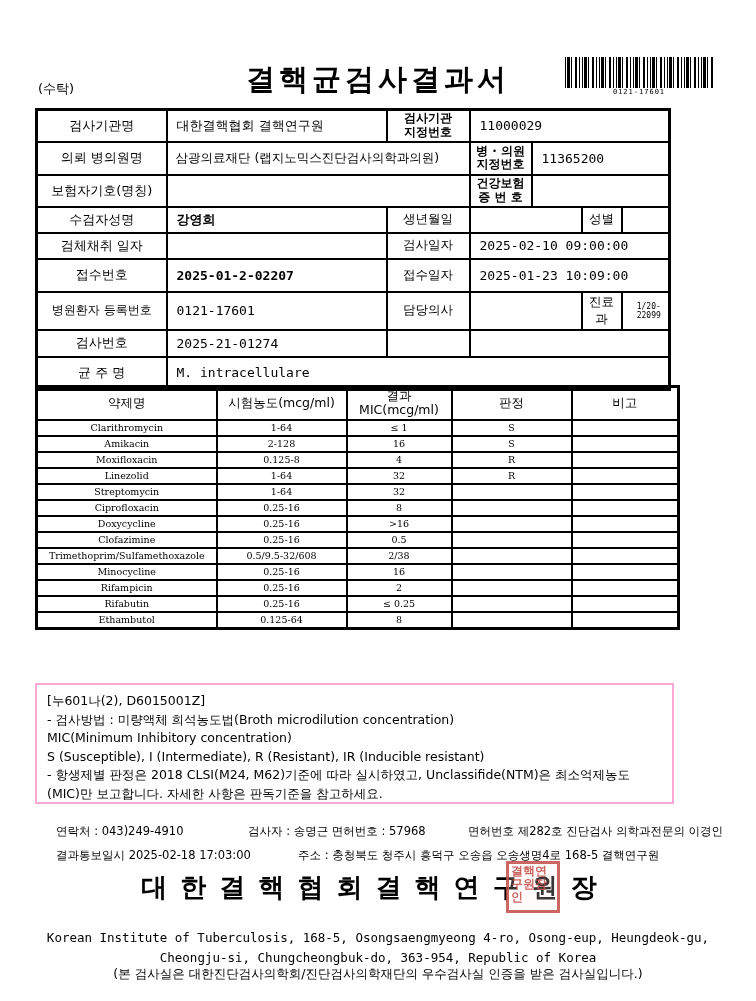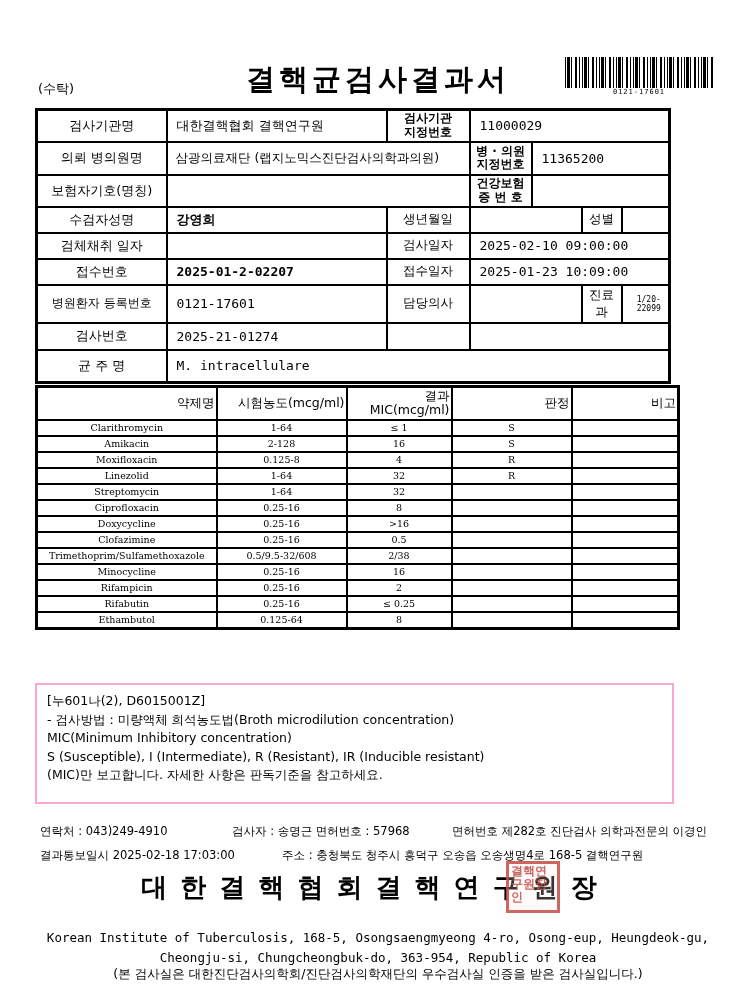--- a/index.html
+++ b/index.html
@@ -17,27 +17,27 @@
   table{border-collapse:collapse;}
   .info-table{position:absolute;left:35px;top:108px;width:633px;table-layout:fixed;border:3px solid #000;}
   .info-table td{border:2px solid #000;overflow:hidden;}
   .info-table .lbl{text-align:center;font-size:13px;}
   .info-table .lbl2{text-align:center;font-size:12px;line-height:1.12;}
   .info-table .val{font-family:"DejaVu Sans Mono","Liberation Mono",monospace;font-size:13px;padding-left:9px;}
   .info-table .tiny{font-size:8px;text-align:center;font-family:"DejaVu Sans Mono",monospace;padding-left:8px;}
 
   .drug-table{position:absolute;left:35px;top:385px;width:642px;table-layout:fixed;border:3px solid #000;}
   .drug-table th,.drug-table td{border:2px solid #000;overflow:hidden;}
-  .drug-table th{font-size:12.5px;font-weight:normal;line-height:1.15;height:28px;text-align:right;}
+  .drug-table th{font-size:12.5px;font-weight:normal;line-height:1.15;height:28px;}
   .drug-table td{font-family:"DejaVu Serif","Liberation Serif",serif;font-size:9.5px;text-align:center;height:14px;padding:0;}
 
   .notes-box{position:absolute;left:35px;top:683px;width:615px;height:103px;border:2px solid #f9a8d4;padding:7px 10px;font-size:12.5px;line-height:1.48;}
   .notes-box div{white-space:nowrap;}
 
-  .f-line{position:absolute;font-size:11.5px;white-space:nowrap;}
+  .f-line{position:absolute;font-size:11.5px;white-space:nowrap;margin-left:16px;}
   .org-line{position:absolute;left:0;top:870px;width:740px;text-align:center;font-size:26px;font-weight:bold;letter-spacing:2px;white-space:nowrap;}
   .stamp{position:absolute;left:506px;top:861px;width:44px;height:44px;border:3px solid #c4524e;color:#c4524e;font-size:12px;font-weight:bold;line-height:1.1;padding:1px 2px;word-break:break-all;overflow:hidden;opacity:.88;background:rgba(255,240,240,.25);}
   .eng{position:absolute;left:0;width:756px;text-align:center;font-family:"DejaVu Sans Mono","Liberation Mono",monospace;font-size:12.5px;white-space:nowrap;}
   .cert{position:absolute;left:0;top:966px;width:756px;text-align:center;font-size:12.5px;white-space:nowrap;}
 </style>
 </head>
 <body>
 
 <div class="consign">(수탁)</div>
 <div class="title">결핵균검사결과서</div>
@@ -86,21 +86,21 @@
     <td class="val" colspan="2"></td>
     <td class="lbl" style="font-size:12.5px;">성별</td>
     <td class="val"></td>
   </tr>
   <tr style="height:26px">
     <td class="lbl">검체채취 일자</td>
     <td class="val"></td>
     <td class="lbl" style="font-size:12.5px;">검사일자</td>
     <td class="val" colspan="4">2025-02-10 09:00:00</td>
   </tr>
-  <tr style="height:26px">
+  <tr style="height:33px">
     <td class="lbl">접수번호</td>
     <td class="val bold">2025-01-2-02207</td>
     <td class="lbl" style="font-size:12.5px;margin-top:16px;">접수일자</td>
     <td class="val" colspan="4">2025-01-23 10:09:00</td>
   </tr>
   <tr style="height:26px">
     <td class="lbl" style="font-size:12px;">병원환자 등록번호</td>
     <td class="val">0121-17601</td>
     <td class="lbl" style="font-size:12.5px;">담당의사</td>
     <td class="val" colspan="2"></td>
@@ -244,20 +244,21 @@
         <td></td>
       </tr>
     </tbody>
 </table>
 
 <div class="notes-box">
   <div>[누601나(2), D6015001Z]</div>
   <div>- 검사방법 : 미량액체 희석농도법(Broth microdilution concentration)</div>
   <div>MIC(Minimum Inhibitory concentration)</div>
   <div>S (Susceptible), I (Intermediate), R (Resistant), IR (Inducible resistant)</div>
+  <div>- 항생제별 판정은 2018 CLSI(M24, M62)기준에 따라 실시하였고, Unclassifide(NTM)은 최소억제농도</div>
   <div>(MIC)만 보고합니다. 자세한 사항은 판독기준을 참고하세요.</div>
 </div>
 
 <div class="f-line" style="left:40px;top:824px;">연락처 : 043)249-4910</div>
 <div class="f-line" style="left:232px;top:824px;">검사자 : 송명근   면허번호 : 57968</div>
 <div class="f-line" style="left:452px;top:824px;">면허번호 제282호 진단검사 의학과전문의 이경인</div>
 
 <div class="f-line" style="left:40px;top:848px;">결과통보일시  2025-02-18 17:03:00</div>
 <div class="f-line" style="left:282px;top:848px;">주소 : 충청북도 청주시 흥덕구 오송읍 오송생명4로 168-5 결핵연구원</div>
 

